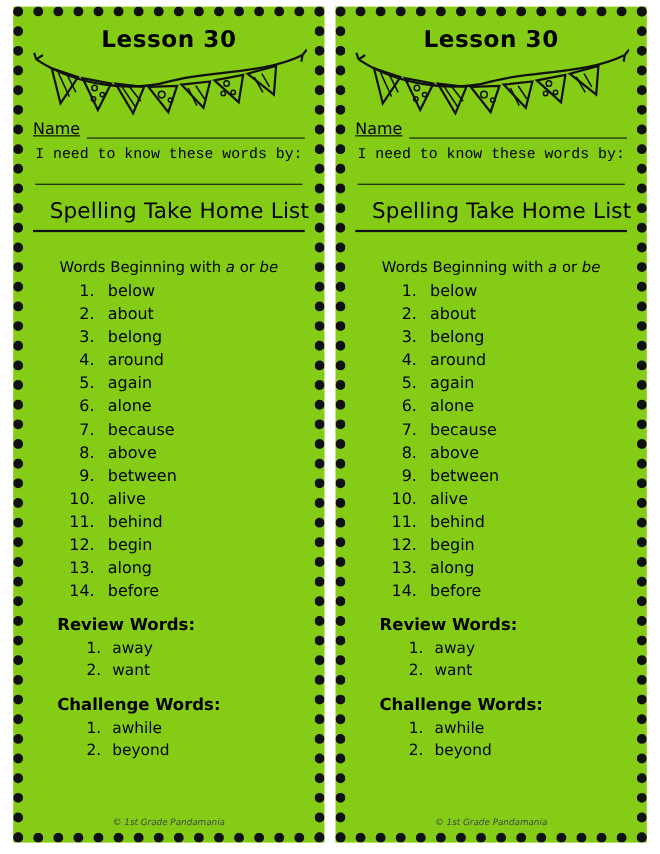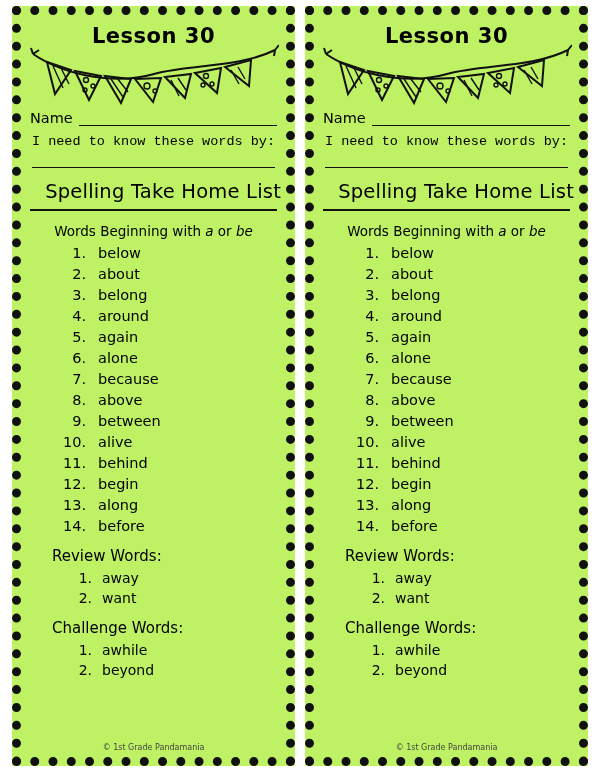--- a/index.html
+++ b/index.html
@@ -23,21 +23,21 @@
     align-items: flex-start;
     gap: 10px;
     padding-top: 6px;
     box-sizing: border-box;
   }
   .card {
     position: relative;
     width: 283px;
     height: 760px;
     box-sizing: border-box;
-    background: #bef264;
+    background: #84cc16;
   }
   
   .dot-frame {
     position: absolute;
     inset: 0;
     border: 9px dotted #111;
     border-radius: 4px;
     box-sizing: border-box;
     pointer-events: none;
   }
@@ -62,20 +62,21 @@
     height: 62px;
     margin: -4px 0 2px 0;
   }
   .bunting svg { display: block; margin: 0 auto; }
 
   .name-row {
     display: flex;
     align-items: flex-end;
     font-size: 14px;
     margin: 4px 4px 0 4px;
+    text-decoration: underline;
   }
   .name-label {
     font-size: 14.5px;
     white-space: nowrap;
   }
   .line {
     flex: 1 1 auto;
     border-bottom: 1.6px solid #111;
     margin-left: 6px;
     height: 14px;
@@ -97,21 +98,21 @@
     margin: 12px 0 6px 0;
     letter-spacing: 0.2px;
   }
   .rule {
     border-bottom: 2px solid #111;
     margin: 0 4px 0 4px;
   }
   .section-head {
     text-align: center;
     font-size: 13.5px;
-    margin: 12px 0 6px 0;
+    margin: 24px 0 6px 0;
   }
   .section-head .ital { font-style: italic; }
 
   ol.words {
     list-style: none;
     margin: 0;
     padding: 0 0 0 34px;
     font-size: 14.5px;
   }
   ol.words li {
@@ -119,21 +120,21 @@
     align-items: baseline;
     margin-bottom: 5px;
   }
   ol.words li .num {
     width: 26px;
     text-align: right;
     margin-right: 12px;
     flex: 0 0 26px;
   }
   .sub-head {
-    font-weight: normal;
+    font-weight: bold;
     font-size: 15px;
     margin: 13px 0 5px 26px;
   }
   ol.small {
     list-style: none;
     margin: 0;
     padding: 0 0 0 48px;
     font-size: 14px;
   }
   ol.small li {
@@ -148,20 +149,21 @@
     flex: 0 0 18px;
   }
   .credit {
     position: absolute;
     bottom: 2px;
     left: 0;
     right: 0;
     text-align: center;
     font-size: 8px;
     color: #444;
+    font-style: italic;
   }
 </style>
 </head>
 <body>
 
 <div class="page">
 
   <div class="card">
     <div class="dot-frame"></div>
     <div class="inner">

